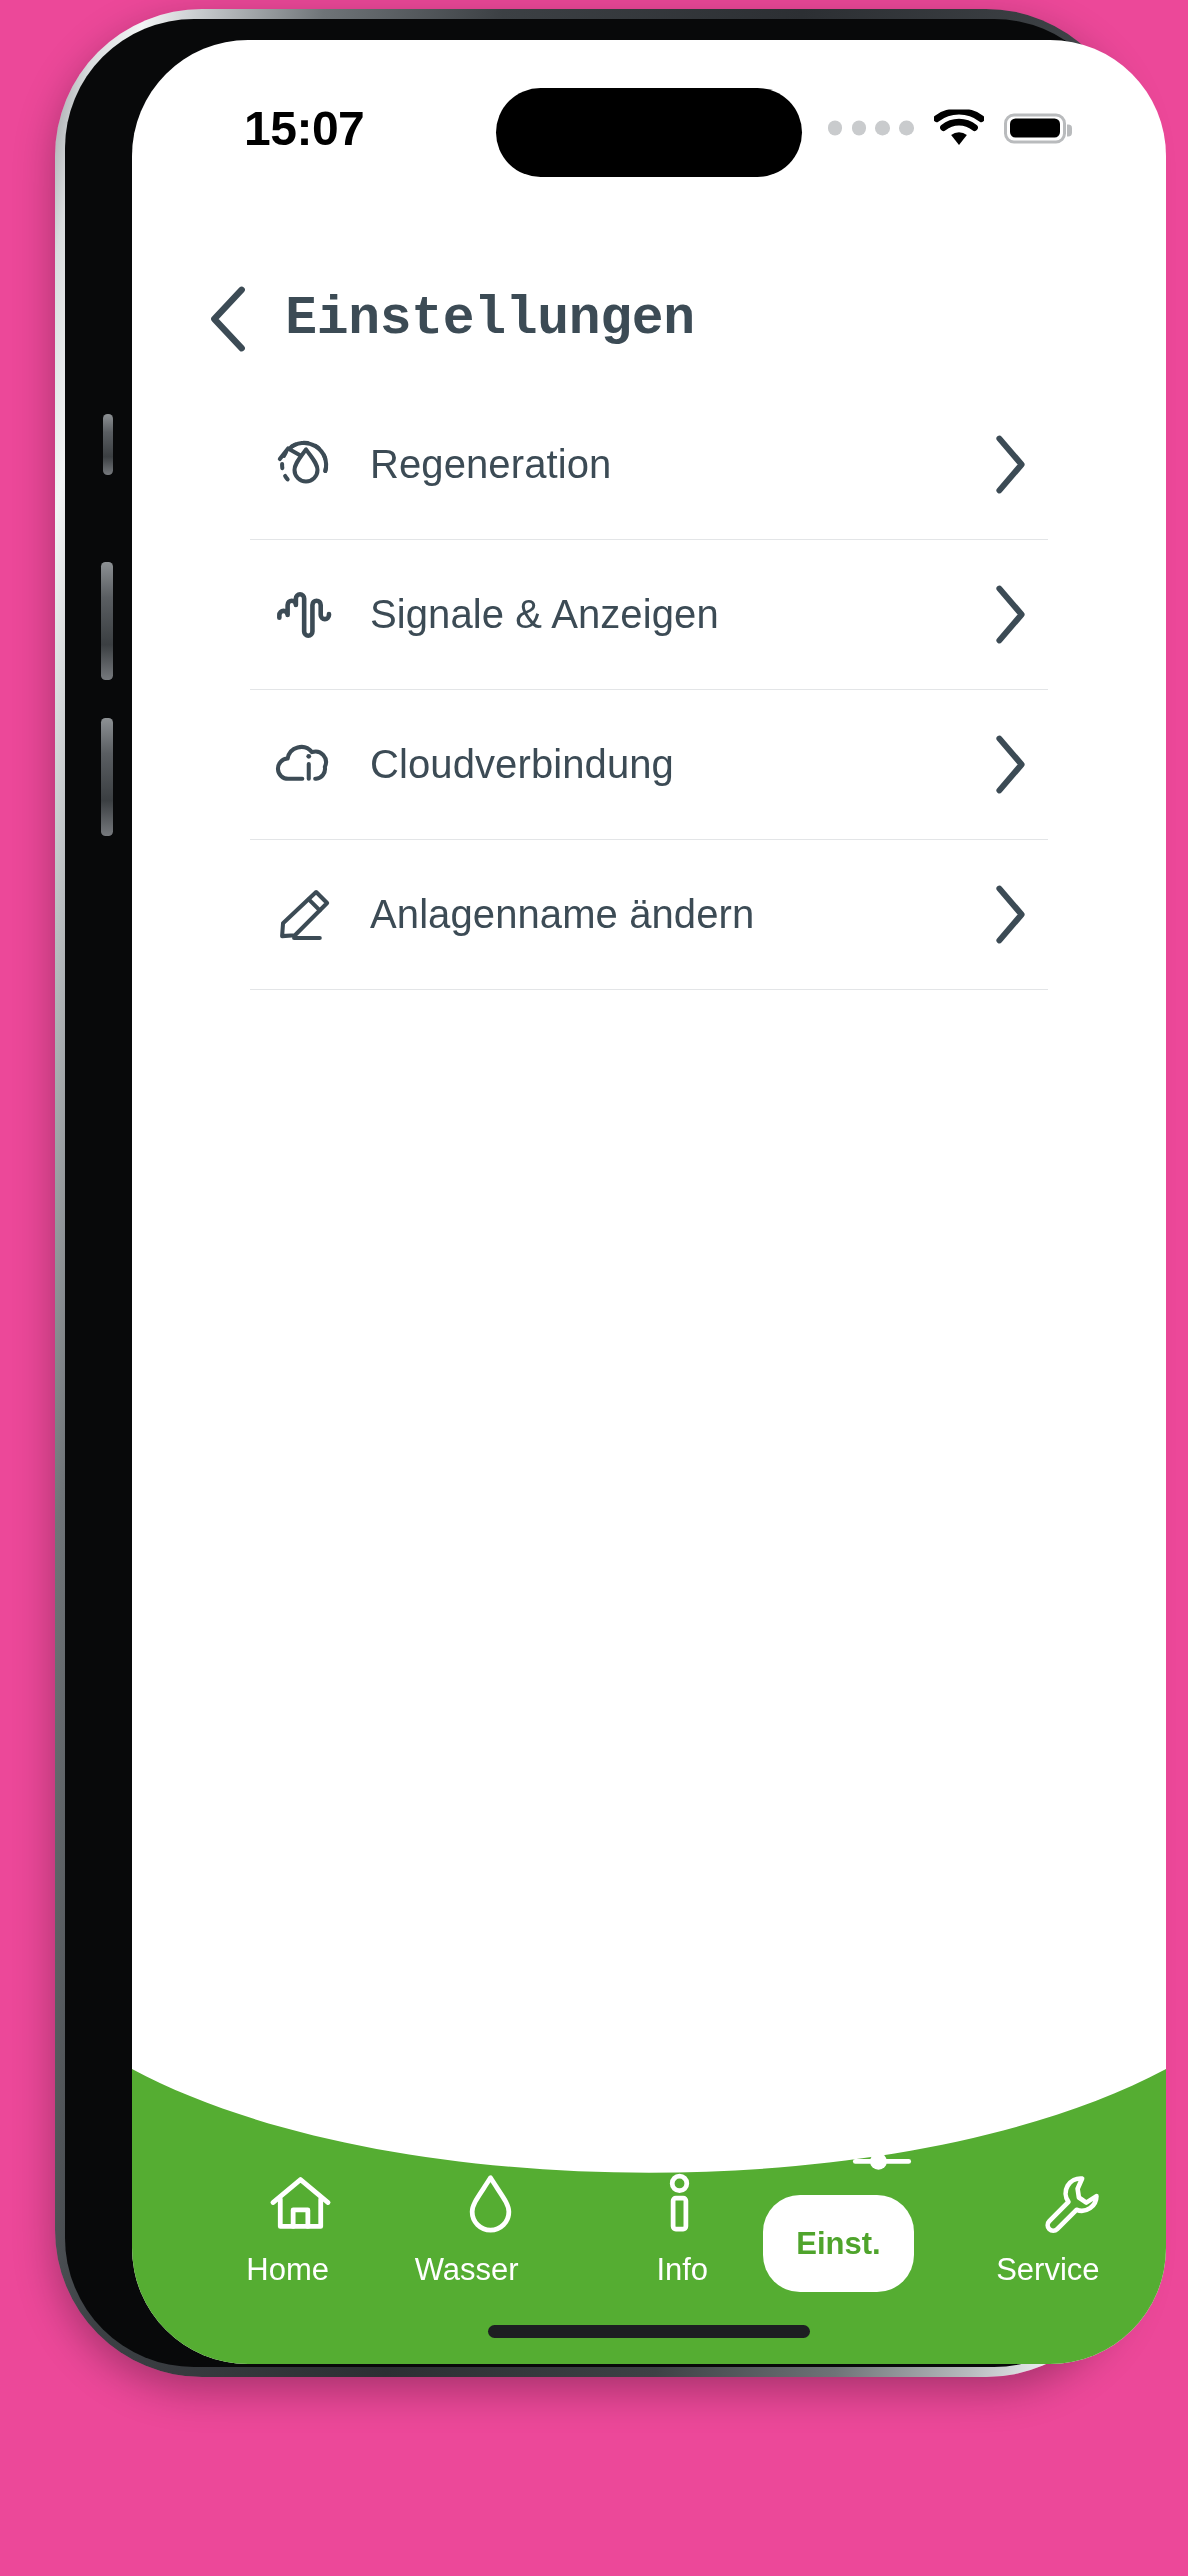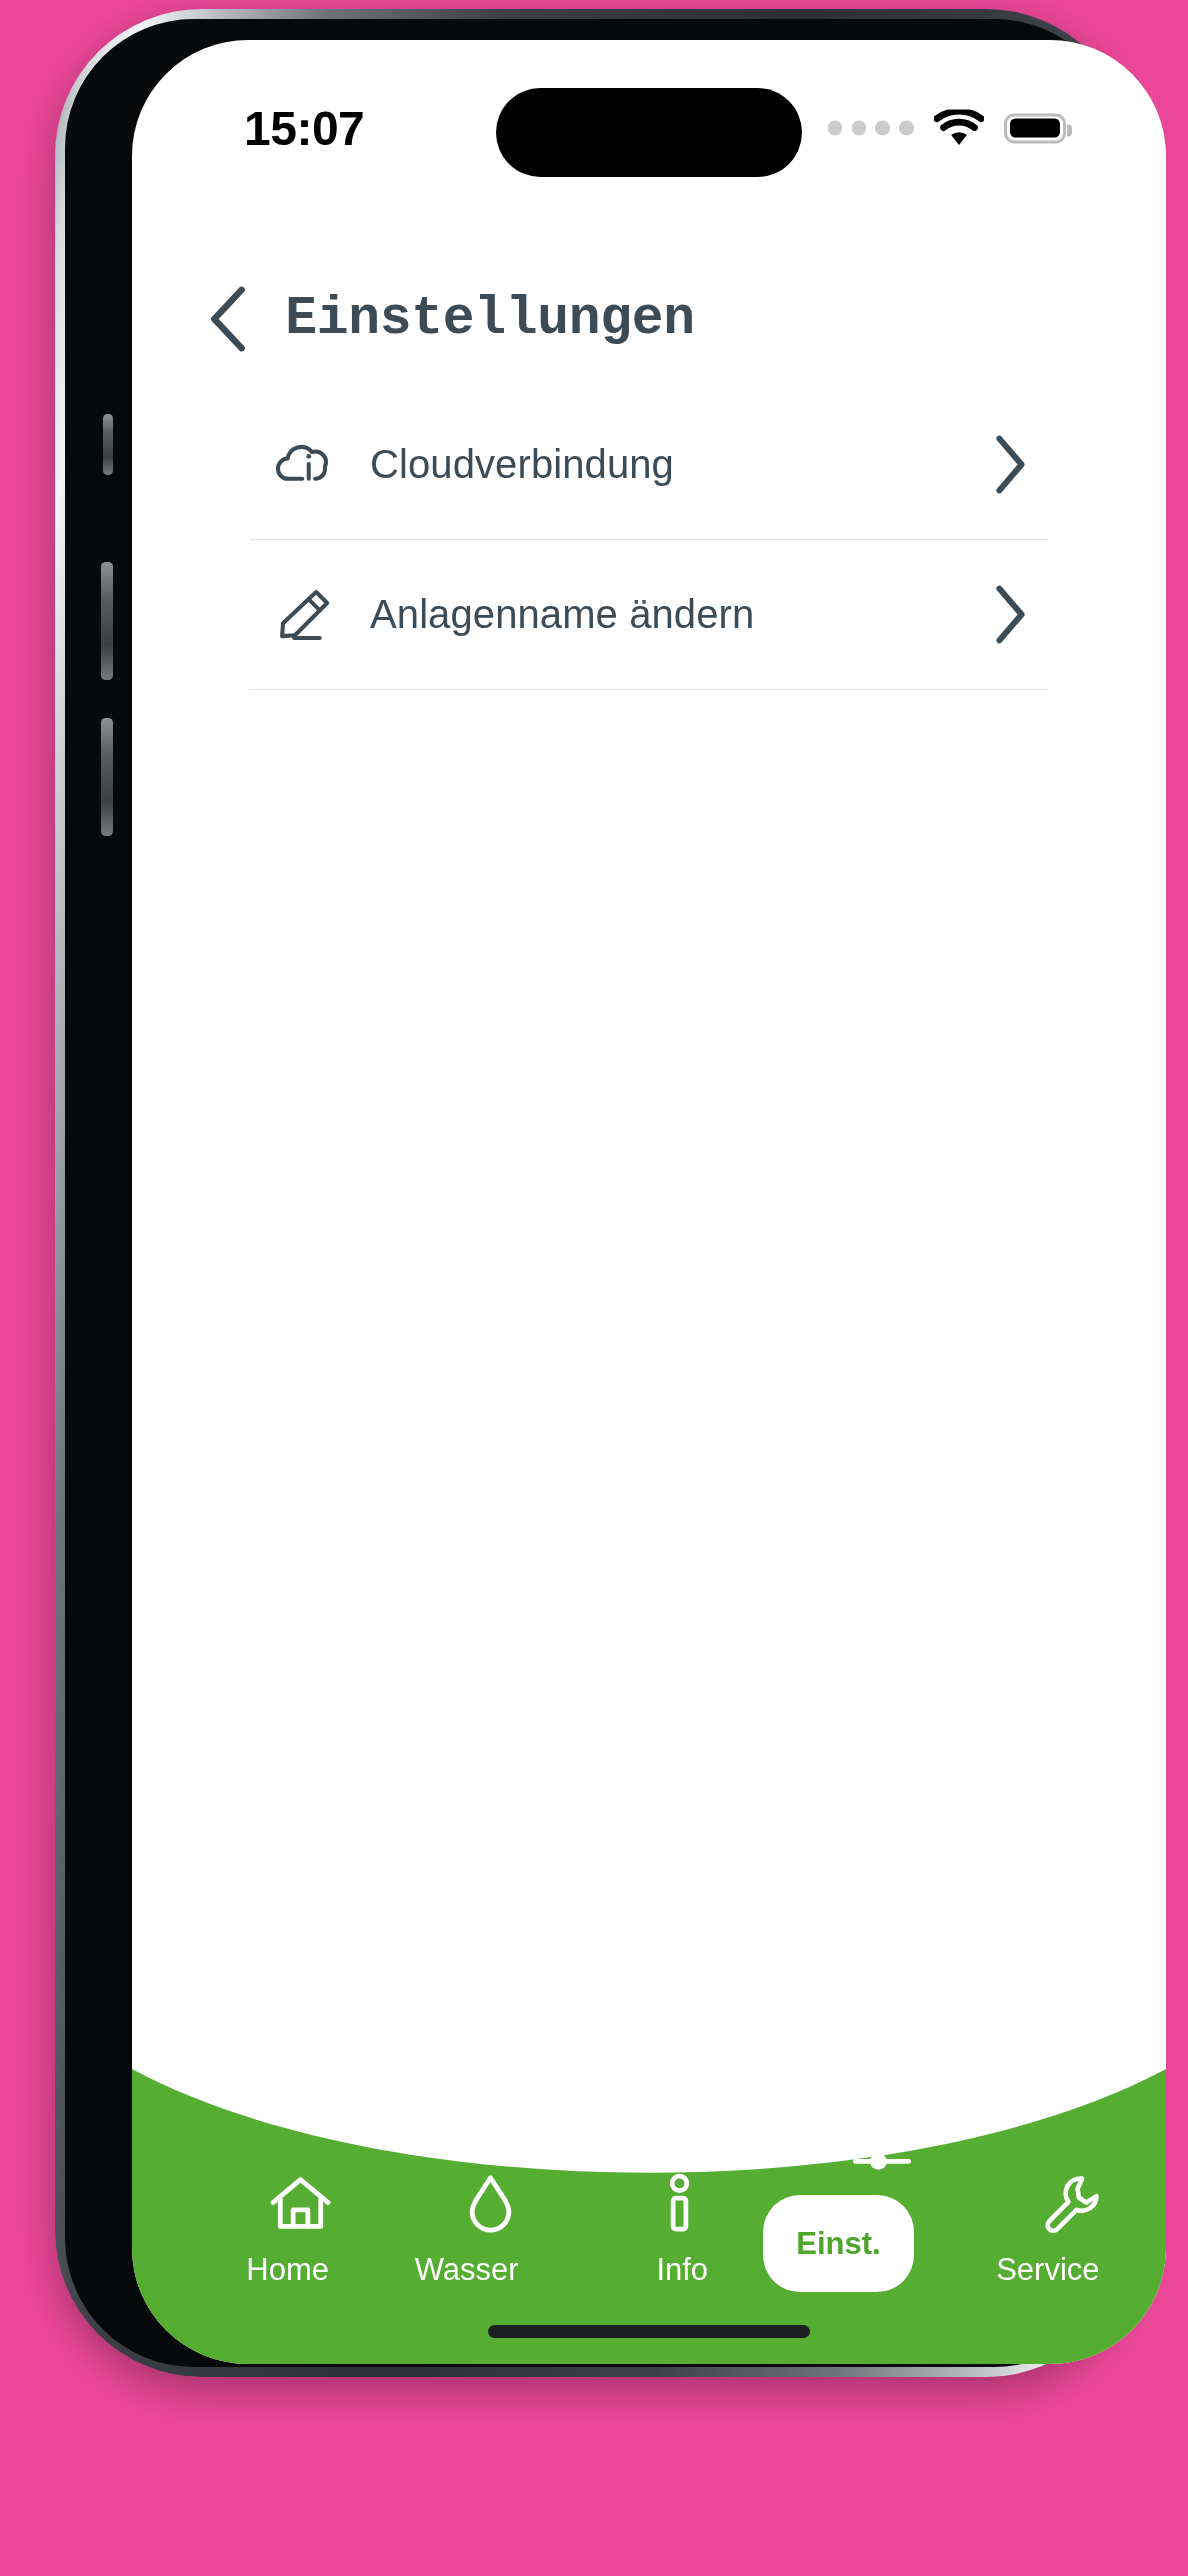--- a/index.html
+++ b/index.html
@@ -333,21 +333,54 @@
         <div class="back-btn">
           <svg width="42" height="70" viewBox="0 0 46 76">
             <polyline points="38,6 8,38 38,70" fill="none" stroke="#3c4b55" stroke-width="7" stroke-linecap="round" stroke-linejoin="round"></polyline>
           </svg>
         </div>
         <div class="page-title">Einstellungen</div>
       </div>
 
       <div class="list">
 
-
+        <div class="list-row">
+          <div class="row-ico">
+            <svg width="68" height="68" viewBox="0 0 74 74">
+              <g fill="none" stroke="#3c4b55" stroke-width="4.4" stroke-linecap="round" stroke-linejoin="round">
+                <path d="M58 43.5 A24 24 0 1 0 20 55.5" stroke-dasharray="4.5 9"></path>
+                <path d="M58 43.5 A24 24 0 0 0 18.5 19.5"></path>
+                <polyline points="8.5,30.5 17.5,19 30,26"></polyline>
+                <path d="M37 20 C30 30 24.5 35.5 24.5 42.5 a12.5 12.5 0 0 0 25 0 C49.5 35.5 44 30 37 20 Z"></path>
+              </g>
+            </svg>
+          </div>
+          <div class="row-label">Regeneration</div>
+          <div class="row-chev">
+            <svg width="37" height="61" viewBox="0 0 40 66">
+              <polyline points="8,5 32,33 8,61" fill="none" stroke="#3c4b55" stroke-width="6.5" stroke-linecap="round" stroke-linejoin="round"></polyline>
+            </svg>
+          </div>
+        </div>
+
+        <div class="list-row">
+          <div class="row-ico">
+            <svg width="68" height="68" viewBox="0 0 74 74">
+              <g fill="none" stroke="#3c4b55" stroke-width="5" stroke-linecap="round" stroke-linejoin="round">
+                <path d="M8 40 L8 37 a4.5 4.5 0 0 1 9 0 L17 26 a4.5 4.5 0 0 1 9 0 L26 19 a4.5 4.5 0 0 1 9 0 L35 55 a4.5 4.5 0 0 0 9 0 L44 26 a4.5 4.5 0 0 1 9 0 L53 37 a4.5 4.5 0 0 0 9 0 L62 36"></path>
+              </g>
+            </svg>
+          </div>
+          <div class="row-label">Signale &amp; Anzeigen</div>
+          <div class="row-chev">
+            <svg width="37" height="61" viewBox="0 0 40 66">
+              <polyline points="8,5 32,33 8,61" fill="none" stroke="#3c4b55" stroke-width="6.5" stroke-linecap="round" stroke-linejoin="round"></polyline>
+            </svg>
+          </div>
+        </div>
 
         <div class="list-row">
           <div class="row-ico">
             <svg width="68" height="68" viewBox="0 0 74 74">
               <g fill="none" stroke="#3c4b55" stroke-width="4.4" stroke-linecap="round" stroke-linejoin="round">
                 <path d="M33 52 L18 52 a11 11 0 0 1 -1 -22 a15 15 0 0 1 26.5 -7 a11.5 11.5 0 0 1 14 16 a11 11 0 0 1 -9.5 13 L47 52"></path>
                 <line x1="40" y1="36" x2="40" y2="52"></line>
                 <circle cx="40" cy="27.5" r="2.6" fill="#3c4b55" stroke="none"></circle>
               </g>
             </svg>

